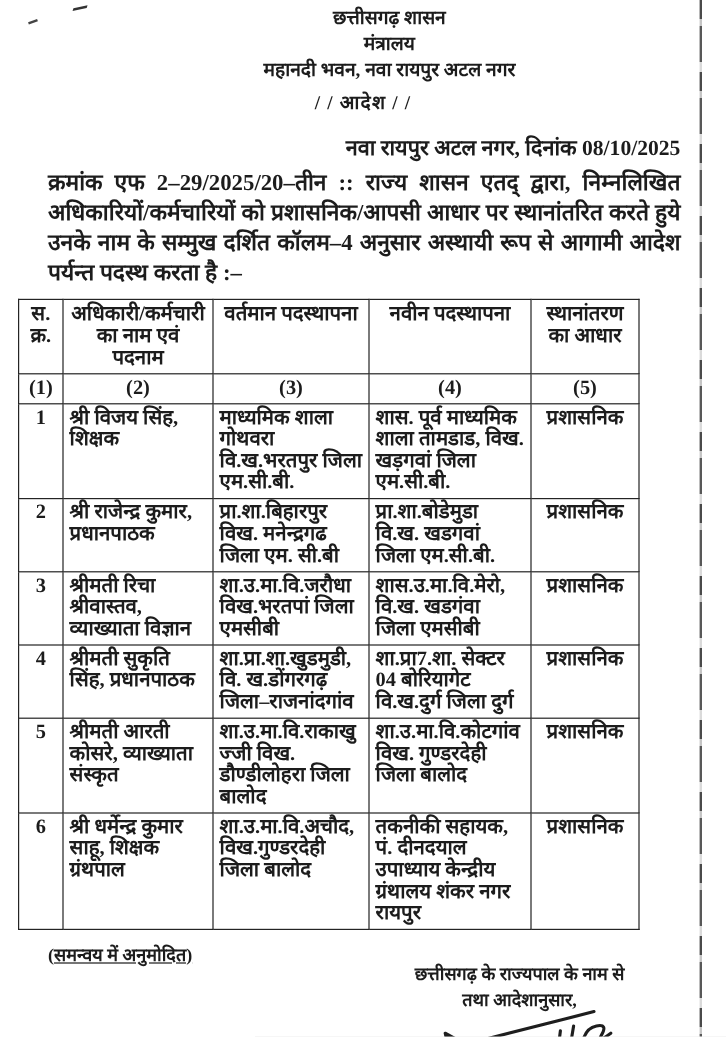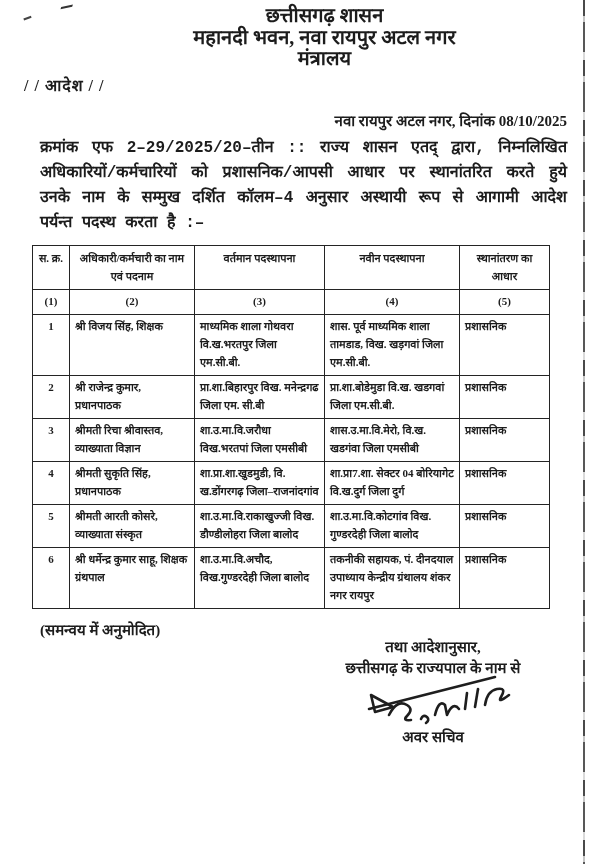--- a/index.html
+++ b/index.html
@@ -22,71 +22,71 @@
       #3a3a3a 22px 52px, rgba(80,80,80,.25) 52px 60px);
     opacity:.85;
   }
   
   .pen-mark-1{position:absolute;left:60px;top:6px;width:12px;height:4px;
     border-top:2px solid #333;transform:rotate(-12deg) skewX(-30deg);}
   .pen-mark-2{position:absolute;left:24px;top:17px;width:8px;height:3px;
     border-top:2px solid #444;transform:rotate(-20deg);}
 
   .header{ text-align:center; padding-top:5px; }
-  .header .h-line{ font-size:20px; line-height:21.5px;margin-left:44px; }
-  .order-title{ text-align:left; font-size:16px; margin-top:4px; letter-spacing:1px;padding-left:24px;}
+  .header .h-line{ font-size:16px; line-height:21.5px;margin-left:44px; }
+  .order-title{ text-align:center; font-size:16px; margin-top:4px; letter-spacing:1px;}
 
-  .date-line{ text-align:right; font-size:15px; margin:14px 38px 0 0;padding-left:28px; }
+  .date-line{ text-align:right; font-size:18px; margin:14px 38px 0 0;padding-left:28px; }
 
   .body-para{
     margin:6px 38px 0 40px;
-    font-size:16px; line-height:25px;
-    text-align:justify; text-justify:inter-word;font-family:Liberation Mono, monospace;
+    font-size:19px; line-height:25px;
+    text-align:justify; text-justify:inter-word;
   }
 
   table.transfer{
     border-collapse:collapse;
-    margin:9px 0 0 32px;
+    margin:9px 0 0 15px;
     width:517px;
     table-layout:fixed;
-    font-size:11px; line-height:18px;
+    font-size:17px; line-height:18px;
   }
   table.transfer th, table.transfer td{
     border:1.6px solid #242424;
     padding:2px 5px 4px 5px;
     vertical-align:top;
     font-weight:bold;
     overflow-wrap:break-word;
   }
   table.transfer th{ text-align:center; vertical-align:top; padding-top:3px;}
   .numrow td{ text-align:center; padding:1px 2px 2px 2px; }
   td.sn{ text-align:center; }
-  td.basis{ text-align:left; }
+  td.basis{ text-align:center; }
   .col-sn{width:37px;} .col-name{width:125px;} .col-cur{width:130px;}
   .col-new{width:135px;} .col-basis{width:90px;}
 
   .footer{ position:relative; margin-top:10px; height:180px; }
-  .approved-note{ position:absolute; left:40px; top:0; font-size:15px; }
+  .approved-note{ position:absolute; left:40px; top:0; font-size:15px;text-decoration:underline; }
   .sign-block{ position:absolute; right:42px; top:18px; width:260px; text-align:center; font-size:15px; line-height:21px;}
   .signature-wrap{ position:relative; height:48px; }
   .signature-svg{ position:absolute; left:60px; top:-14px; }
 </style>
 </head>
 <body>
 
 <div class="page">
 
   <div class="scan-line"></div>
   <div class="pen-mark-1"></div>
   <div class="pen-mark-2"></div>
 
   <div class="header">
     <div class="h-line">छत्तीसगढ़ शासन</div>
+    <div class="h-line">मंत्रालय</div>
     <div class="h-line">महानदी भवन, नवा रायपुर अटल नगर</div>
-    <div class="h-line">मंत्रालय</div>
     <div class="order-title">/ / आदेश / /</div>
   </div>
 
   <div class="date-line">नवा रायपुर अटल नगर, दिनांक 08/10/2025</div>
 
   <div class="body-para">क्रमांक एफ 2–29/2025/20–तीन :: राज्य शासन एतद् द्वारा, निम्नलिखित अधिकारियों/कर्मचारियों को प्रशासनिक/आपसी आधार पर स्थानांतरित करते हुये उनके नाम के सम्मुख दर्शित कॉलम–4 अनुसार अस्थायी रूप से आगामी आदेश पर्यन्त पदस्थ करता है :–</div>
 
   <table class="transfer">
     <colgroup>
       <col class="col-sn">
@@ -153,22 +153,22 @@
         <td>शा.उ.मा.वि.अचौद, विख.गुण्डरदेही जिला बालोद</td>
         <td>तकनीकी सहायक, पं. दीनदयाल उपाध्याय केन्द्रीय ग्रंथालय शंकर नगर रायपुर</td>
         <td class="basis">प्रशासनिक</td>
       </tr>
     </tbody>
   </table>
 
   <div class="footer">
     <div class="approved-note">(समन्वय में अनुमोदित)</div>
     <div class="sign-block">
+      <div>छत्तीसगढ़ के राज्यपाल के नाम से</div>
       <div>तथा आदेशानुसार,</div>
-      <div>छत्तीसगढ़ के राज्यपाल के नाम से</div>
       <div class="signature-wrap">
         <svg class="signature-svg" width="170" height="62" viewBox="0 0 170 62">
           <g fill="none" stroke="#1e1e1e" stroke-width="2.6" stroke-linecap="round" stroke-linejoin="round">
             <path d="M6,44 L132,12"></path>
             <path d="M8,30 L30,42 L12,47 Z"></path>
             <path d="M26,50 q8,-16 18,-10 q7,4 0,11 q-5,5 4,4"></path>
             <path d="M58,54 q2,-5 6,-2 q3,3 -1,6"></path>
             <path d="M72,50 q4,-16 10,-10 l2,10 q6,-14 12,-6"></path>
             <path d="M102,44 l2,-16"></path>
             <path d="M112,42 l3,-18"></path>

